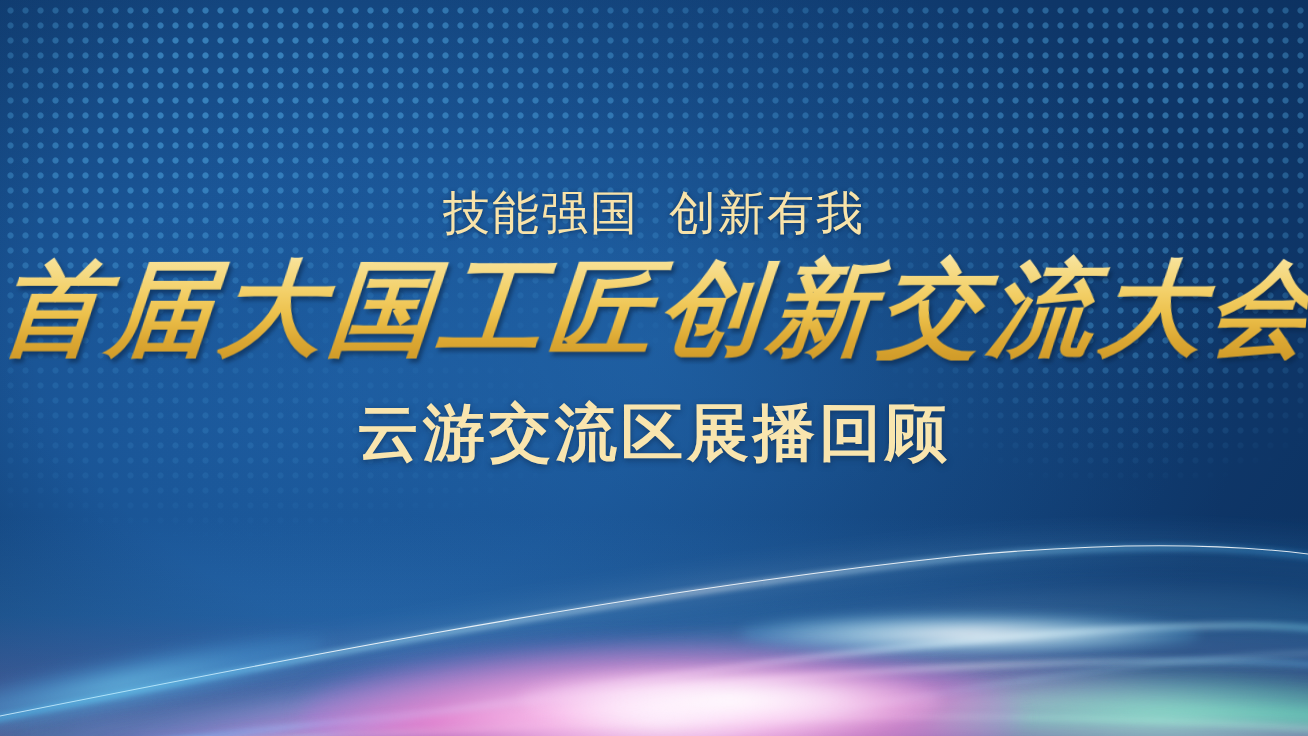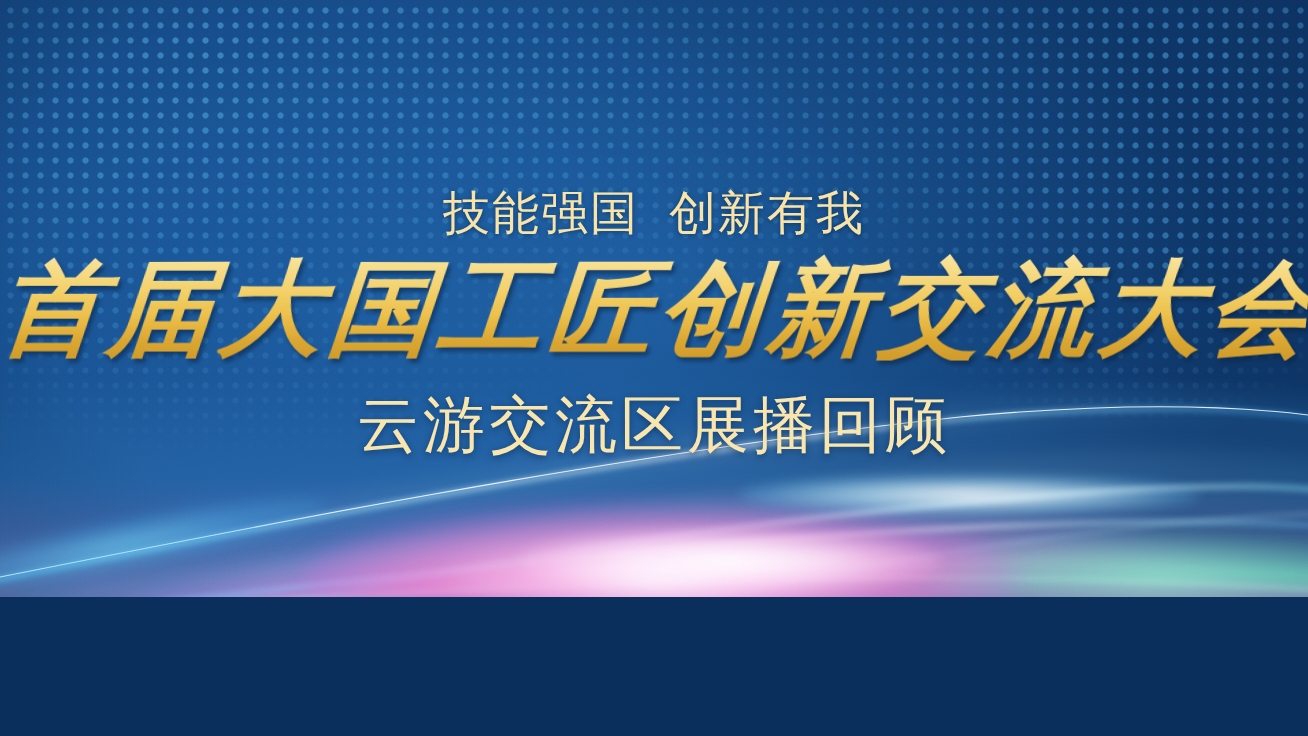--- a/index.html
+++ b/index.html
@@ -4,21 +4,21 @@
 <style>
   html, body {
     margin: 0;
     padding: 0;
     background: #0b2f5c;
   }
 
   #poster {
     position: relative;
     width: 1308px;
-    height: 597px;
+    height: 736px;
     overflow: hidden;
     font-family: "Liberation Sans", "DejaVu Sans", sans-serif;
     background:
       radial-gradient(ellipse 900px 620px at 26% 52%, #1d5da1 0%, #1a5596 34%, #14467f 62%, #0e3668 100%),
       linear-gradient(120deg, #0f3a6d 0%, #16508d 40%, #12447c 72%, #0c3162 100%);
   }
 
   
   .vignette {
     position: absolute;
@@ -108,25 +108,25 @@
         #cf9a28 100%);
     -webkit-background-clip: text;
             background-clip: text;
     color: transparent;
     -webkit-text-fill-color: transparent;
     filter: drop-shadow(3px 4px 2px rgba(7,34,70,0.55));
     transform: skewX(-5deg);
   }
 
   .subtitle {
-    margin: 4px;
+    margin: 12px;
     padding-top: 26px;
     font-size: 62px;
     line-height: 1.1;
-    font-weight: 400;
+    font-weight: 700;
     letter-spacing: 4px;
     color: #f9e5ae;
     text-shadow: 0 2px 6px rgba(8,32,66,0.5);
     white-space: pre;
   }
 
   
   .ribbons {
     position: absolute;
     left: -40px; right: -40px;

